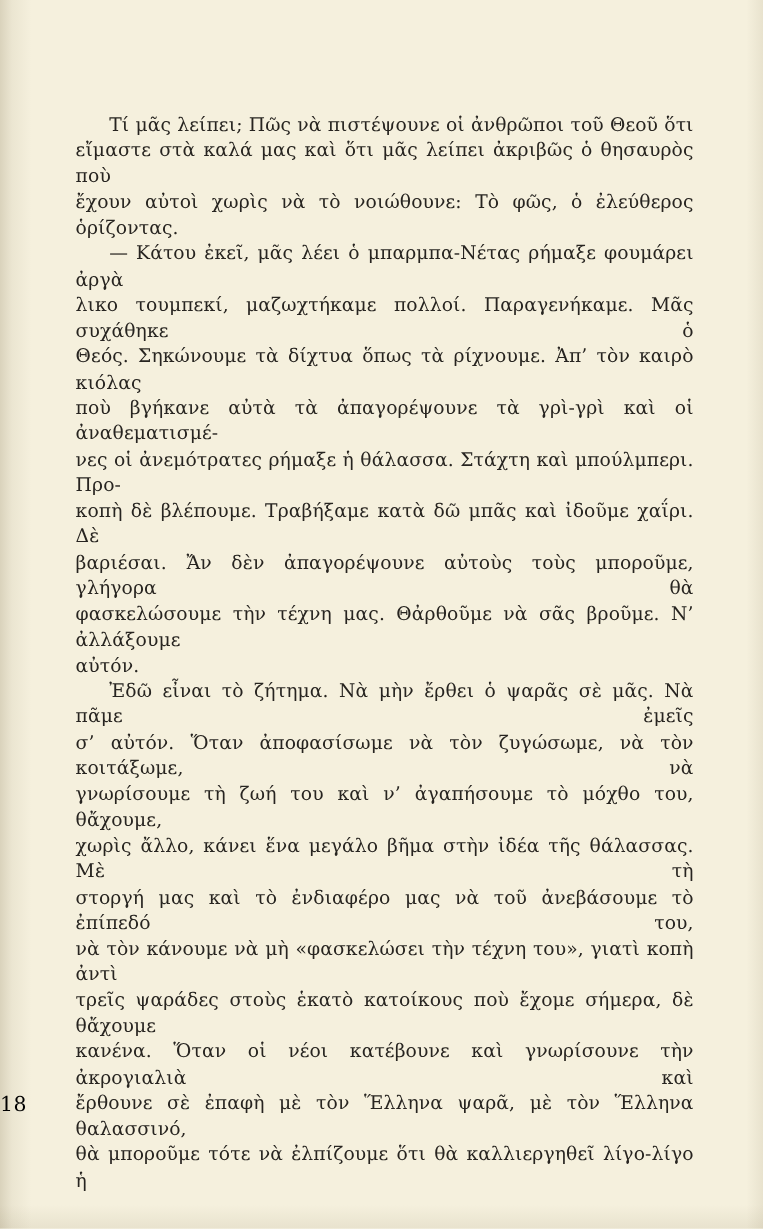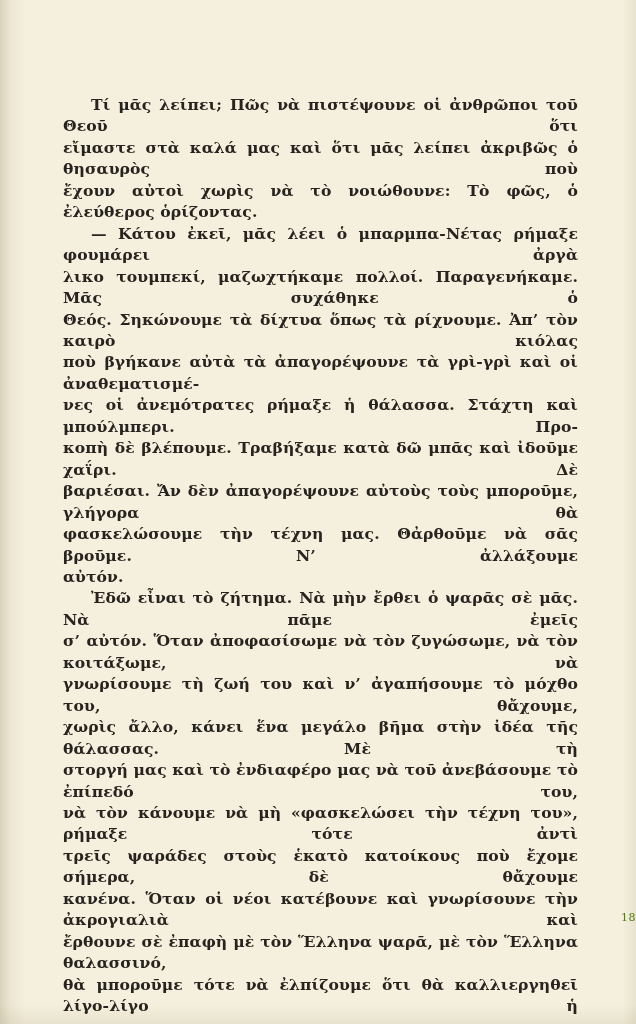--- a/index.html
+++ b/index.html
@@ -35,36 +35,35 @@
     line-height: 21.45px;
     letter-spacing: 0.1px;
   }
   .paragraph {
     margin: 0;
   }
   .line {
     text-align: justify;
     text-align-last: justify;
     white-space: normal;
-    font-weight: bold;
   }
   .line.para-first {
     text-indent: 28px;
   }
   .line.para-last {
     text-align-last: left;
   }
   .page-number {
     position: absolute;
     left: 0;
     top: 911px;
     width: 100%;
-    text-align: right;
-    color: #4d7c0f;
-    font-size: 11px;
+    text-align: left;
+    color: #000000;
+    font-size: 17px;
     letter-spacing: 0.5px;
   }
 </style>
 </head>
 <body>
 
 <div class="page">
   <div class="text-block">
       <div class="paragraph">
         <div class="line para-first">Τί μᾶς λείπει; Πῶς νὰ πιστέψουνε οἱ ἀνθρῶποι τοῦ Θεοῦ ὅτι</div>
@@ -81,21 +80,21 @@
         <div class="line">βαριέσαι. Ἄν δὲν ἀπαγορέψουνε αὐτοὺς τοὺς μποροῦμε, γλήγορα θὰ</div>
         <div class="line">φασκελώσουμε τὴν τέχνη μας. Θἀρθοῦμε νὰ σᾶς βροῦμε. Ν’ ἀλλάξουμε</div>
         <div class="line para-last">αὐτόν.</div>
       </div>
       <div class="paragraph">
         <div class="line para-first">Ἐδῶ εἶναι τὸ ζήτημα. Νὰ μὴν ἔρθει ὁ ψαρᾶς σὲ μᾶς. Νὰ πᾶμε ἐμεῖς</div>
         <div class="line">σ’ αὐτόν. Ὅταν ἀποφασίσωμε νὰ τὸν ζυγώσωμε, νὰ τὸν κοιτάξωμε, νὰ</div>
         <div class="line">γνωρίσουμε τὴ ζωή του καὶ ν’ ἀγαπήσουμε τὸ μόχθο του, θἄχουμε,</div>
         <div class="line">χωρὶς ἄλλο, κάνει ἕνα μεγάλο βῆμα στὴν ἰδέα τῆς θάλασσας. Μὲ τὴ</div>
         <div class="line">στοργή μας καὶ τὸ ἐνδιαφέρο μας νὰ τοῦ ἀνεβάσουμε τὸ ἐπίπεδό του,</div>
-        <div class="line">νὰ τὸν κάνουμε νὰ μὴ «φασκελώσει τὴν τέχνη του», ρήμαξε τότε ἀντὶ</div>
+        <div class="line">νὰ τὸν κάνουμε νὰ μὴ «φασκελώσει τὴν τέχνη του», γιατὶ κοπὴ ἀντὶ</div>
         <div class="line">τρεῖς ψαράδες στοὺς ἑκατὸ κατοίκους ποὺ ἔχομε σήμερα, δὲ θἄχουμε</div>
         <div class="line">κανένα. Ὅταν οἱ νέοι κατέβουνε καὶ γνωρίσουνε τὴν ἀκρογιαλιὰ καὶ</div>
         <div class="line">ἔρθουνε σὲ ἐπαφὴ μὲ τὸν Ἕλληνα ψαρᾶ, μὲ τὸν Ἕλληνα θαλασσινό,</div>
         <div class="line">θὰ μποροῦμε τότε νὰ ἐλπίζουμε ὅτι θὰ καλλιεργηθεῖ λίγο-λίγο ἡ</div>
       </div>
     </div>
   <div class="page-number">18</div>
 </div>
 
 </body></html>

